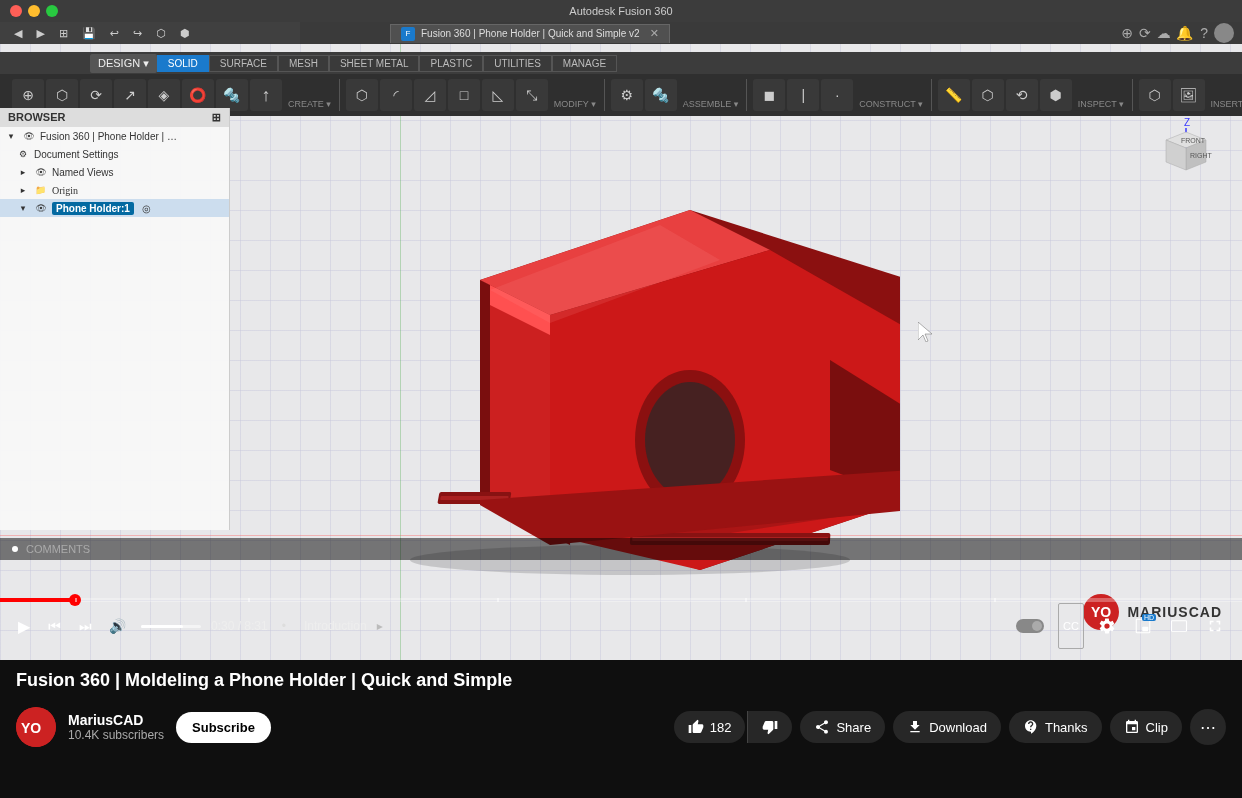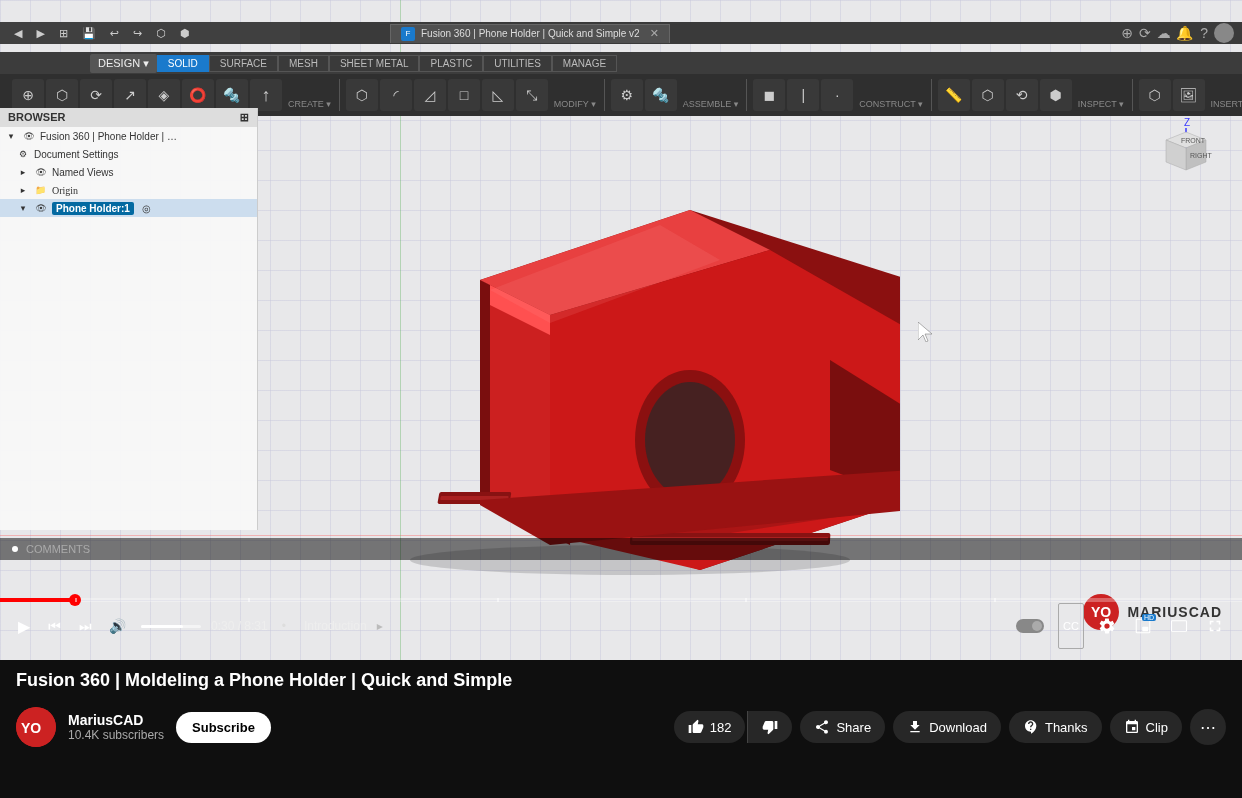--- a/index.html
+++ b/index.html
@@ -159,21 +159,21 @@
       background: #1a7acc;
       color: white;
       border-color: #1a7acc;
     }
 
     
     .browser-panel {
       position: absolute;
       top: 108px;
       left: 0;
-      width: 258px;
+      width: 230px;
       background: rgba(248,248,248,0.95);
       border-right: 1px solid #ccc;
       bottom: 130px;
     }
     .browser-header {
       background: #ddd;
       font-size: 11px;
       padding: 3px 8px;
       color: #333;
       font-weight: bold;
@@ -585,20 +585,28 @@
     </div>
     <span class="watermark-text">MARIUSCAD</span>
   </div>
 
   <div class="cursor">
     <svg width="14" height="20" viewBox="0 0 14 20">
       <polygon points="0,0 0,18 5,13 8,20 10,19 7,12 14,12" fill="white" stroke="#666" stroke-width="0.5"></polygon>
     </svg>
   </div>
 
+  <div class="top-bar">
+    <div class="window-controls">
+      <div class="dot dot-red"></div>
+      <div class="dot dot-yellow"></div>
+      <div class="dot dot-green"></div>
+    </div>
+    <span class="top-bar-title">Autodesk Fusion 360</span>
+  </div>
 
   <div class="menu-bar">
     <span class="menu-item">◀</span>
     <span class="menu-item">▶</span>
     <span class="menu-item">⊞</span>
     <span class="menu-item">💾</span>
     <span class="menu-item">↩</span>
     <span class="menu-item">↪</span>
     <span class="menu-item">⬡</span>
     <span class="menu-item">⬢</span>

